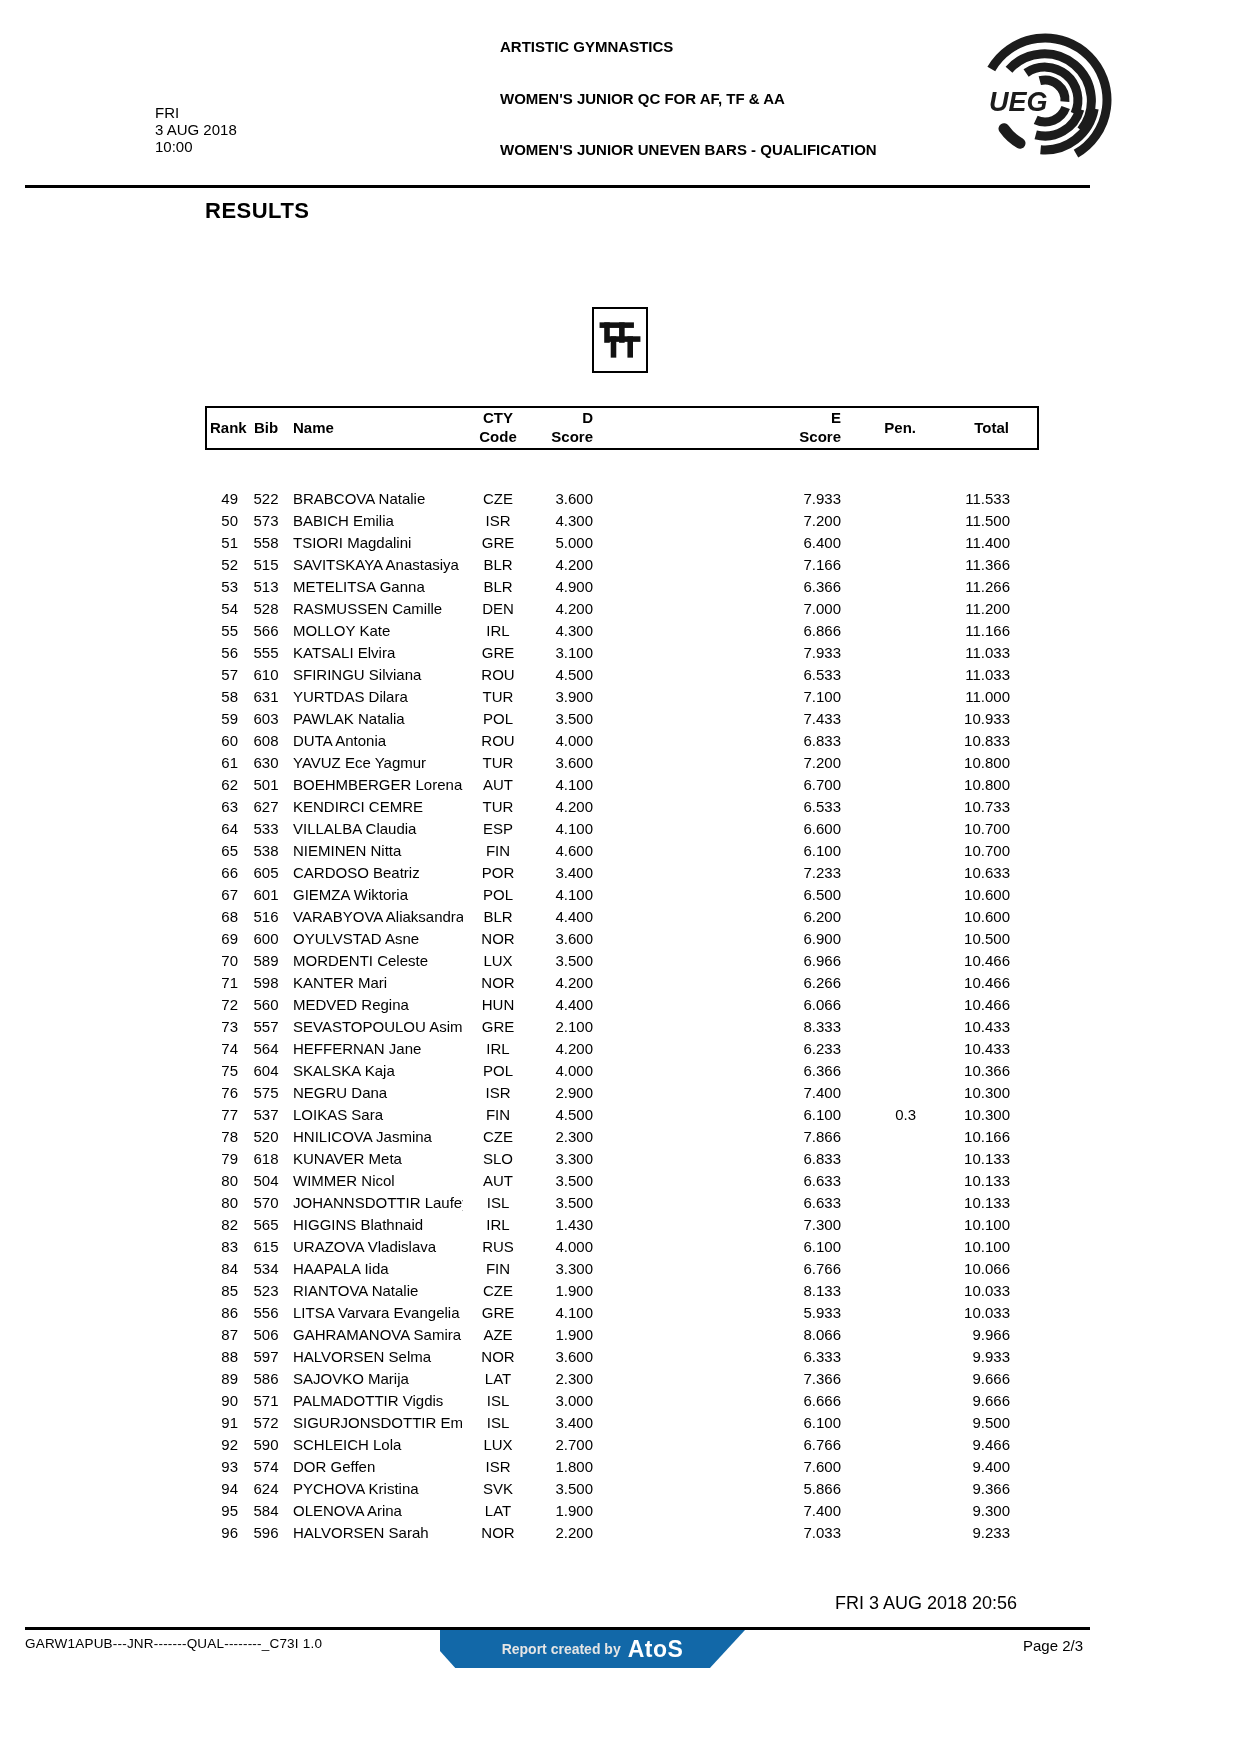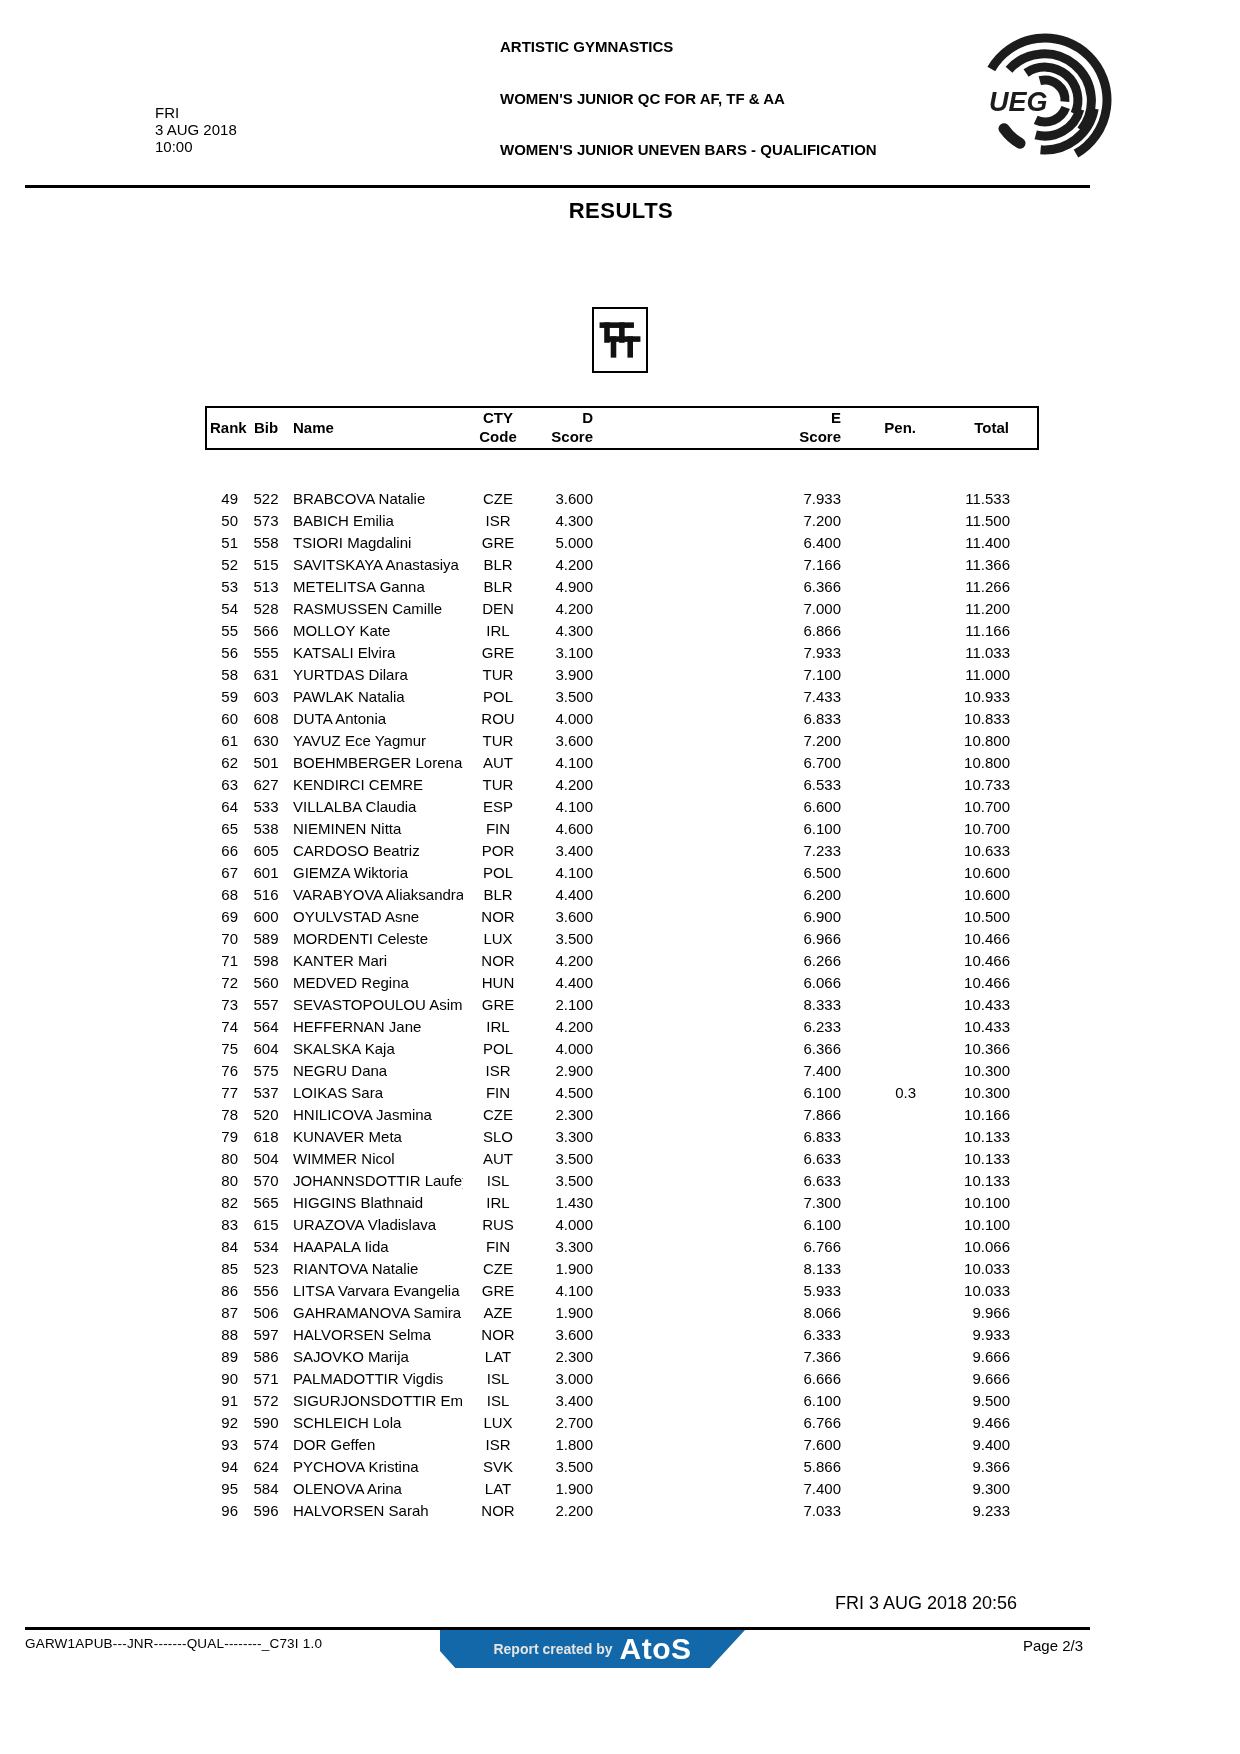--- a/index.html
+++ b/index.html
@@ -13,21 +13,21 @@
   
   .date-block { position:absolute; left:155px; top:104px; font-size:15px; line-height:17px; }
   .title-block { position:absolute; left:500px; top:0; }
   .title-1 { position:absolute; left:0; top:38px;  font-size:15px; font-weight:bold; white-space:nowrap; }
   .title-2 { position:absolute; left:0; top:90px;  font-size:15px; font-weight:bold; white-space:nowrap; }
   .title-3 { position:absolute; left:0; top:141px; font-size:15px; font-weight:bold; white-space:nowrap; }
   .ueg-logo { position:absolute; left:945px; top:22px; width:180px; height:150px; }
 
   .rule-top { position:absolute; left:25px; top:185px; width:1065px; height:3px; background:#000; }
 
-  .results-title { position:absolute; left:205px; top:198px; width:832px; text-align:center;
+  .results-title { position:absolute; left:205px; top:198px; width:832px; text-align:left;
                    font-size:22px; font-weight:bold; letter-spacing:0.5px; }
 
   .pictogram-box { position:absolute; left:592px; top:307px; width:56px; height:66px;
                    border:2px solid #000; display:flex; align-items:center; justify-content:center; }
 
   
   table.results { position:absolute; left:205px; top:406px; width:832px;
                   border-collapse:collapse; table-layout:fixed; font-size:15px; }
   table.results th { font-size:15px; font-weight:bold; vertical-align:middle; line-height:1.25;
                      border-top:2.5px solid #000; border-bottom:2.5px solid #000; height:42px; }
@@ -47,21 +47,21 @@
   .c-pen    { text-align:right;  padding-right:8px; }
   .c-total  { text-align:right;  padding-right:28px; }
 
   
   .rule-bottom { position:absolute; left:25px; top:1627px; width:1065px; height:3px; background:#000; }
   .footer-code { position:absolute; left:25px; top:1636px; font-size:13.5px; letter-spacing:0.2px; }
   .atos-banner { position:absolute; left:440px; top:1630px; width:305px; height:38px;
                  display:flex; align-items:center; justify-content:center; gap:7px;
                  clip-path:polygon(0% 0%, 100% 0%, 88.5% 100%, 5% 100%, 0% 55%); }
   .atos-banner .prefix { color:#e5e5e5; font-size:14px; font-weight:bold; }
-  .atos-banner .brand  { color:#fff; font-size:30px; font-weight:bold; letter-spacing:0.5px; }
+  .atos-banner .brand  { color:#fff; font-size:23px; font-weight:bold; letter-spacing:0.5px; }
   .footer-datetime { position:absolute; left:835px; top:1593px; font-size:18px; }
   .footer-page     { position:absolute; left:1023px; top:1637px; font-size:15px; }
 </style>
 </head>
 <body>
 
 <div class="page">
 
   <div class="date-block">
     <div>FRI</div>
@@ -218,20 +218,30 @@
           <td class="c-rank">56</td>
           <td class="c-bib">555</td>
           <td class="c-name">KATSALI Elvira</td>
           <td class="c-cty">GRE</td>
           <td class="c-d">3.100</td>
           <td class="c-e">7.933</td>
           <td class="c-pen"></td>
           <td class="c-total">11.033</td>
         </tr>
         <tr>
+          <td class="c-rank">57</td>
+          <td class="c-bib">610</td>
+          <td class="c-name">SFIRINGU Silviana</td>
+          <td class="c-cty">ROU</td>
+          <td class="c-d">4.500</td>
+          <td class="c-e">6.533</td>
+          <td class="c-pen"></td>
+          <td class="c-total">11.033</td>
+        </tr>
+        <tr>
           <td class="c-rank">58</td>
           <td class="c-bib">631</td>
           <td class="c-name">YURTDAS Dilara</td>
           <td class="c-cty">TUR</td>
           <td class="c-d">3.900</td>
           <td class="c-e">7.100</td>
           <td class="c-pen"></td>
           <td class="c-total">11.000</td>
         </tr>
         <tr>

